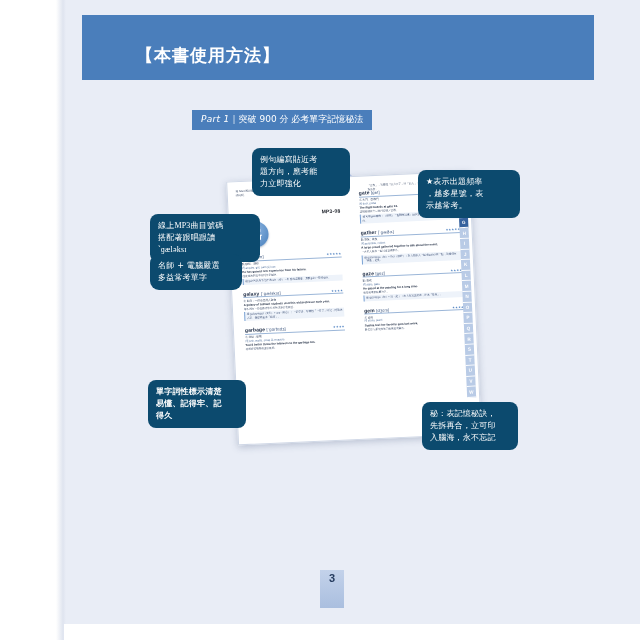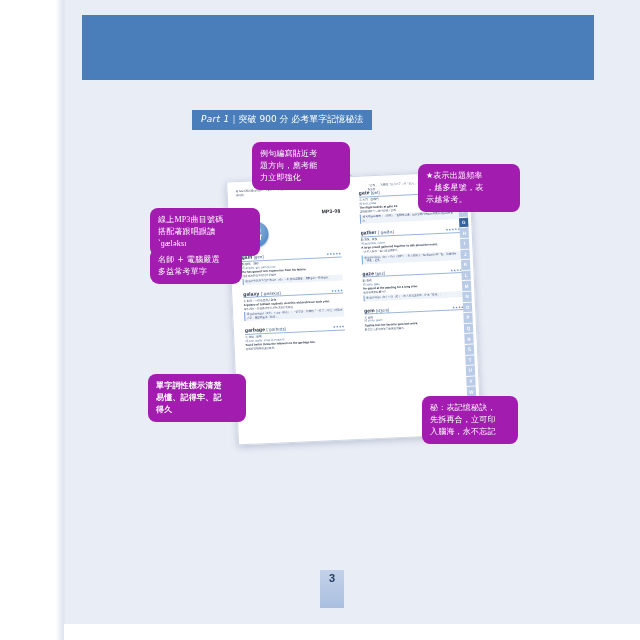--- a/index.html
+++ b/index.html
@@ -126,28 +126,29 @@
   }
   .alpha-tab.active{background:#36629e;color:#ffffff;}
 
   .bp-pagenum{
     position:absolute;right:14px;bottom:3px;font-size:3px;color:#54627c;
   }
 
   
   .callout{
     position:absolute;
-    background:#a21caf;
+    background:#0c4a6e;
     color:#ffffff;
     border-radius:8px;
     font-size:8px;line-height:12px;
     padding:6px 8px;
     font-family:"DejaVu Sans","Liberation Sans",sans-serif;
     letter-spacing:.2px;
     box-sizing:border-box;
+    margin-top:6px;
   }
   .callout .ln{display:block;white-space:nowrap;}
 
   #c-example{left:252px;top:142px;width:98px;}
   #c-star{left:418px;top:164px;width:102px;}
   #c-mp3{left:150px;top:208px;width:110px;font-family:Liberation Serif, serif;}
   #c-select{left:150px;top:248px;width:92px;border-radius:9px;}
   #c-pos{left:148px;top:374px;width:98px;font-weight:bold;}
   #c-secret{left:422px;top:396px;width:96px;}
 
@@ -167,20 +168,21 @@
 </head>
 <body>
 
 <div id="page">
 
   <div class="left-gutter"></div>
   <div class="page-bg"></div>
   <div class="gutter-shadow"></div>
 
   <div class="header-bar"></div>
+  <div class="header-title">【本書使用方法】</div>
 
   <div class="part-banner">
     <span class="pnum">Part 1</span><span class="sep">|</span><span>突破 900 分 必考單字記憶秘法</span>
   </div>
 
   <svg width="640" height="640" style="position:absolute;left:0;top:0;pointer-events:none;">
     <polygon points="340,164 372,196 344,178" fill="#b6c7e8"></polygon>
     <polygon points="300,168 304,188 294,186" fill="#b6c7e8"></polygon>
     <polygon points="418,186 396,200 416,196" fill="#b6c7e8"></polygon>
     <polygon points="260,222 318,218 262,232" fill="#b6c7e8"></polygon>

